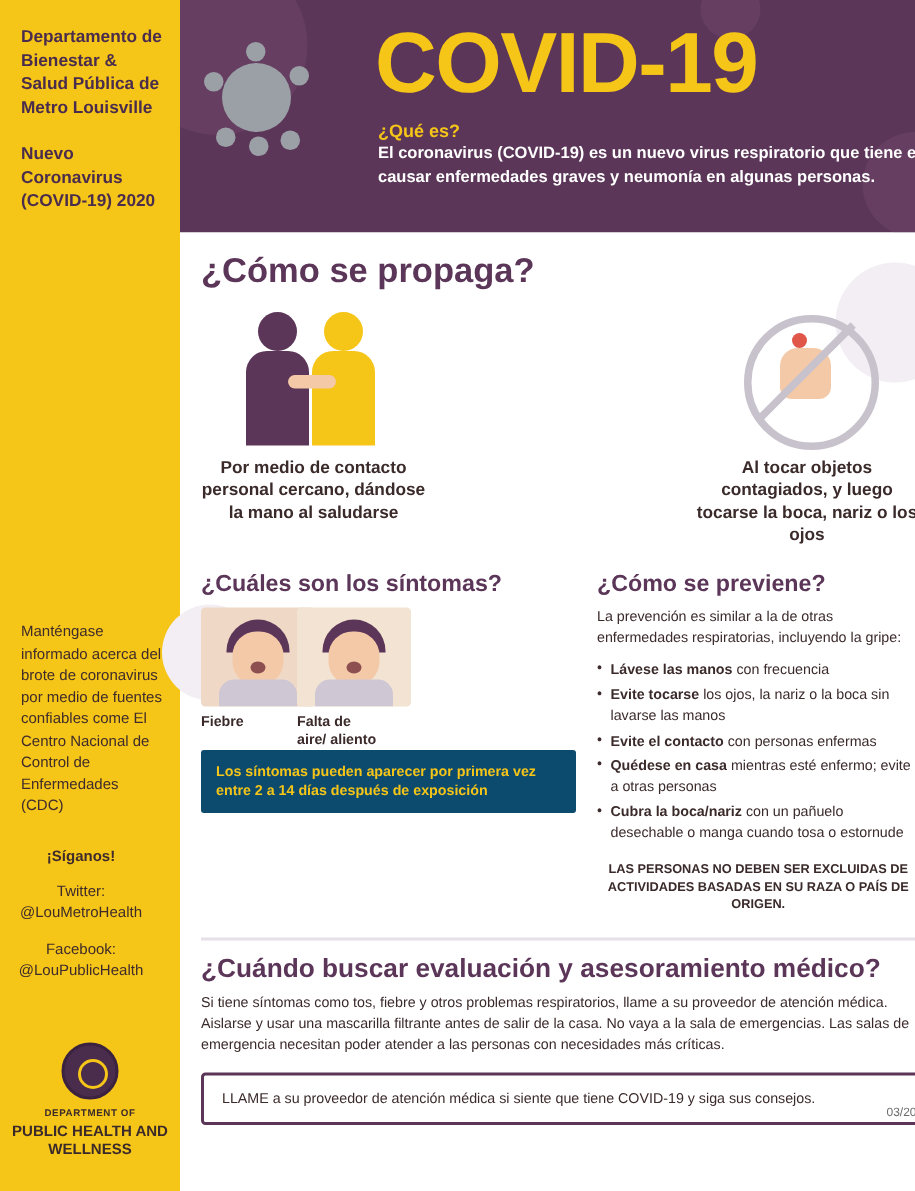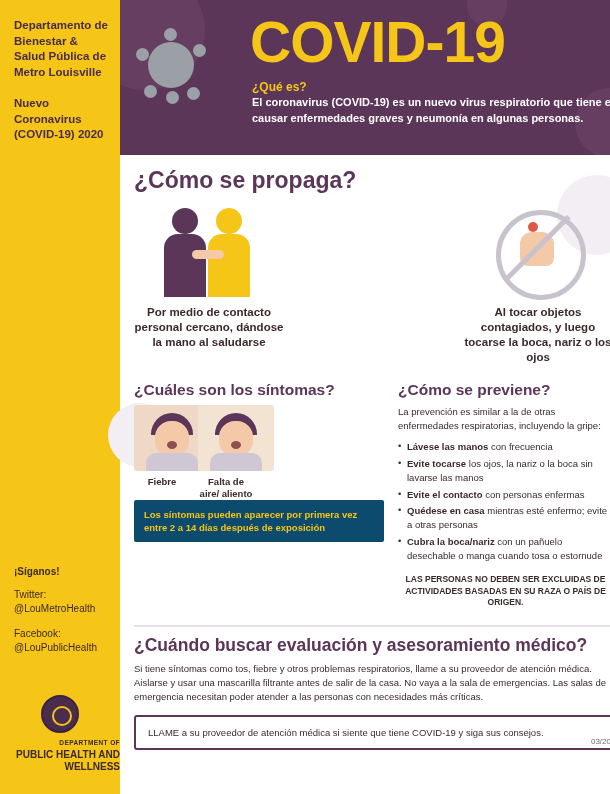--- a/index.html
+++ b/index.html
@@ -13,22 +13,22 @@
 
   
   .sidebar{
     width:120px;height:794px;background:#f5c518;
     box-sizing:border-box;padding:18px 12px 10px 14px;
     color:#4a2c4d;position:relative;flex:0 0 120px;
   }
   .sb-title{font-size:11.5px;font-weight:bold;line-height:1.35;color:#4a2c4d;}
   .sb-sub{font-size:11.5px;font-weight:bold;line-height:1.35;margin-top:16px;color:#4a2c4d;}
   .sb-body{position:absolute;top:415px;left:14px;width:96px;font-size:10px;line-height:1.45;color:#3f2b2b;}
-  .sb-follow{position:absolute;top:565px;left:14px;width:100px;font-size:10px;line-height:1.45;color:#3f2b2b;}
-  .sb-seal{position:absolute;bottom:22px;left:0;width:120px;text-align:right;color:#3b2a2a;}
+  .sb-follow{position:absolute;top:565px;left:4px;width:100px;font-size:10px;line-height:1.45;color:#3f2b2b;text-align:center;}
+  .sb-seal{position:absolute;bottom:22px;left:0;width:120px;text-align:center;color:#3b2a2a;}
   .seal-circle{
     width:34px;height:34px;border-radius:50%;
     background:#4a2c4d;margin:0 auto 6px auto;position:relative;
     border:2px solid #3b2340;
   }
   .seal-circle:after{
     content:"";position:absolute;left:50%;top:50%;width:16px;height:16px;
     margin:-8px 0 0 -8px;border-radius:50%;border:2px solid #f5c518;
   }
   .seal-t1{font-size:6.5px;font-weight:bold;letter-spacing:.4px;line-height:1.3;}
@@ -100,21 +100,21 @@
   .mid{display:flex;gap:14px;padding:8px 14px 0 14px;position:relative;}
   .mid:before{
     content:"";position:absolute;left:-12px;top:30px;width:64px;height:64px;border-radius:50%;
     background:#f3eef4;z-index:0;
   }
   .col-left{width:250px;position:relative;z-index:2;}
   .col-right{width:215px;position:relative;z-index:2;}
   .h3{color:#5b3658;font-size:15.5px;font-weight:bold;margin:0 0 6px 0;}
   .ptext{font-size:9.5px;color:#3b2a2a;line-height:1.45;margin:0 0 8px 0;}
   .sym-row{display:flex;gap:8px;}
-  .sym{width:56px;text-align:center;}
+  .sym{width:56px;}
   .sym-img{width:76px;height:66px;border-radius:3px;position:relative;overflow:hidden;}
   .sym1{background:#efd9c6;}
   .sym2{background:#e7e0ea;}
   .sym3{background:#f2e3d2;}
   .sym .face{position:absolute;left:50%;top:16px;margin-left:-17px;width:34px;height:36px;border-radius:16px;background:#f4c9a8;}
   .sym .hair{position:absolute;left:50%;top:8px;margin-left:-21px;width:42px;height:22px;border-radius:21px 21px 0 0;background:#5b3658;}
   .sym .body{position:absolute;left:50%;bottom:0;margin-left:-26px;width:52px;height:18px;background:#cfc7d3;border-radius:10px 10px 0 0;}
   .sym .mouth{position:absolute;left:50%;top:36px;margin-left:-5px;width:10px;height:8px;border-radius:50%;background:#8d4f4f;}
   .sym-cap{font-size:9.5px;font-weight:bold;color:#3b2a2a;margin-top:5px;line-height:1.25;}
   .banner{
@@ -140,20 +140,21 @@
   .datecode{position:absolute;right:16px;bottom:4px;font-size:8px;color:#6b6b6b;}
 </style>
 </head>
 <body>
 
 <div class="poster">
 
   <aside class="sidebar">
     <div class="sb-title">Departamento de Bienestar &amp; Salud Pública de Metro Louisville</div>
     <div class="sb-sub">Nuevo Coronavirus (COVID-19) 2020</div>
+    <div class="sb-body">Manténgase informado acerca del brote de coronavirus por medio de fuentes confiables come El Centro Nacional de Control de Enfermedades (CDC)</div>
     <div class="sb-follow">
       <div style="font-weight:bold;">¡Síganos!</div>
       <div style="margin-top:8px;">Twitter: @LouMetroHealth</div>
       <div style="margin-top:10px;">Facebook: @LouPublicHealth</div>
     </div>
     <div class="sb-seal">
       <div class="seal-circle"></div>
       <div class="seal-t1">DEPARTMENT OF</div>
       <div class="seal-t2">PUBLIC HEALTH AND WELLNESS</div>
     </div>

